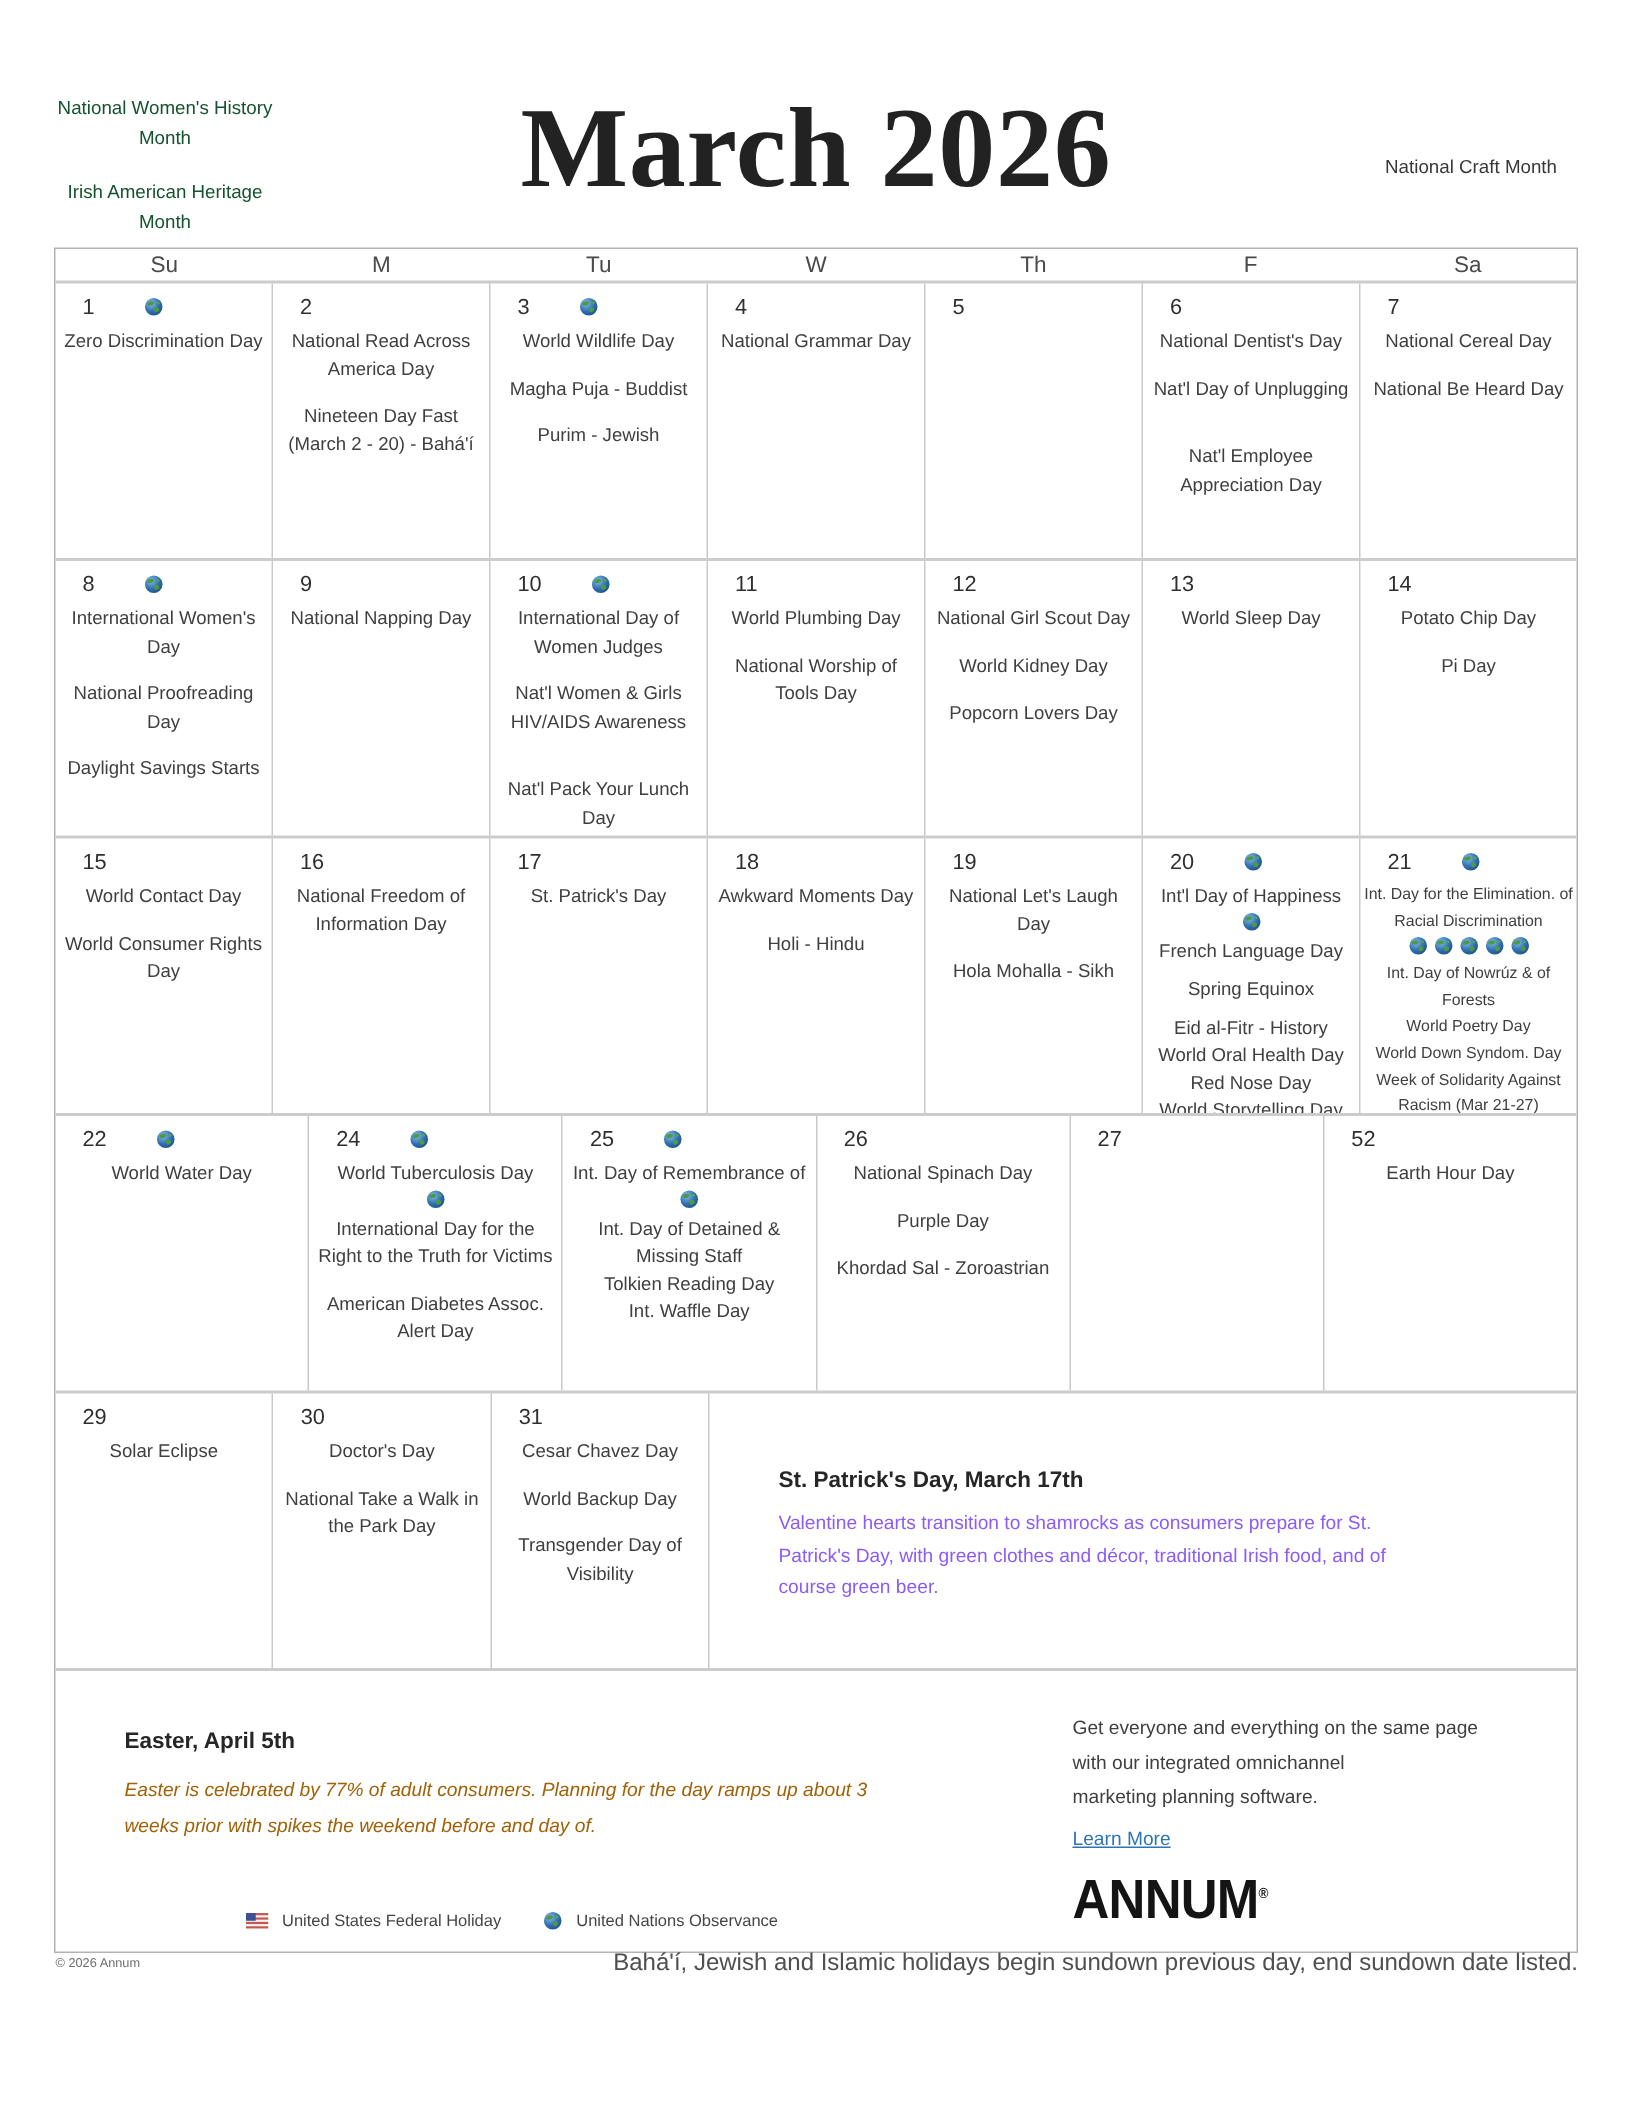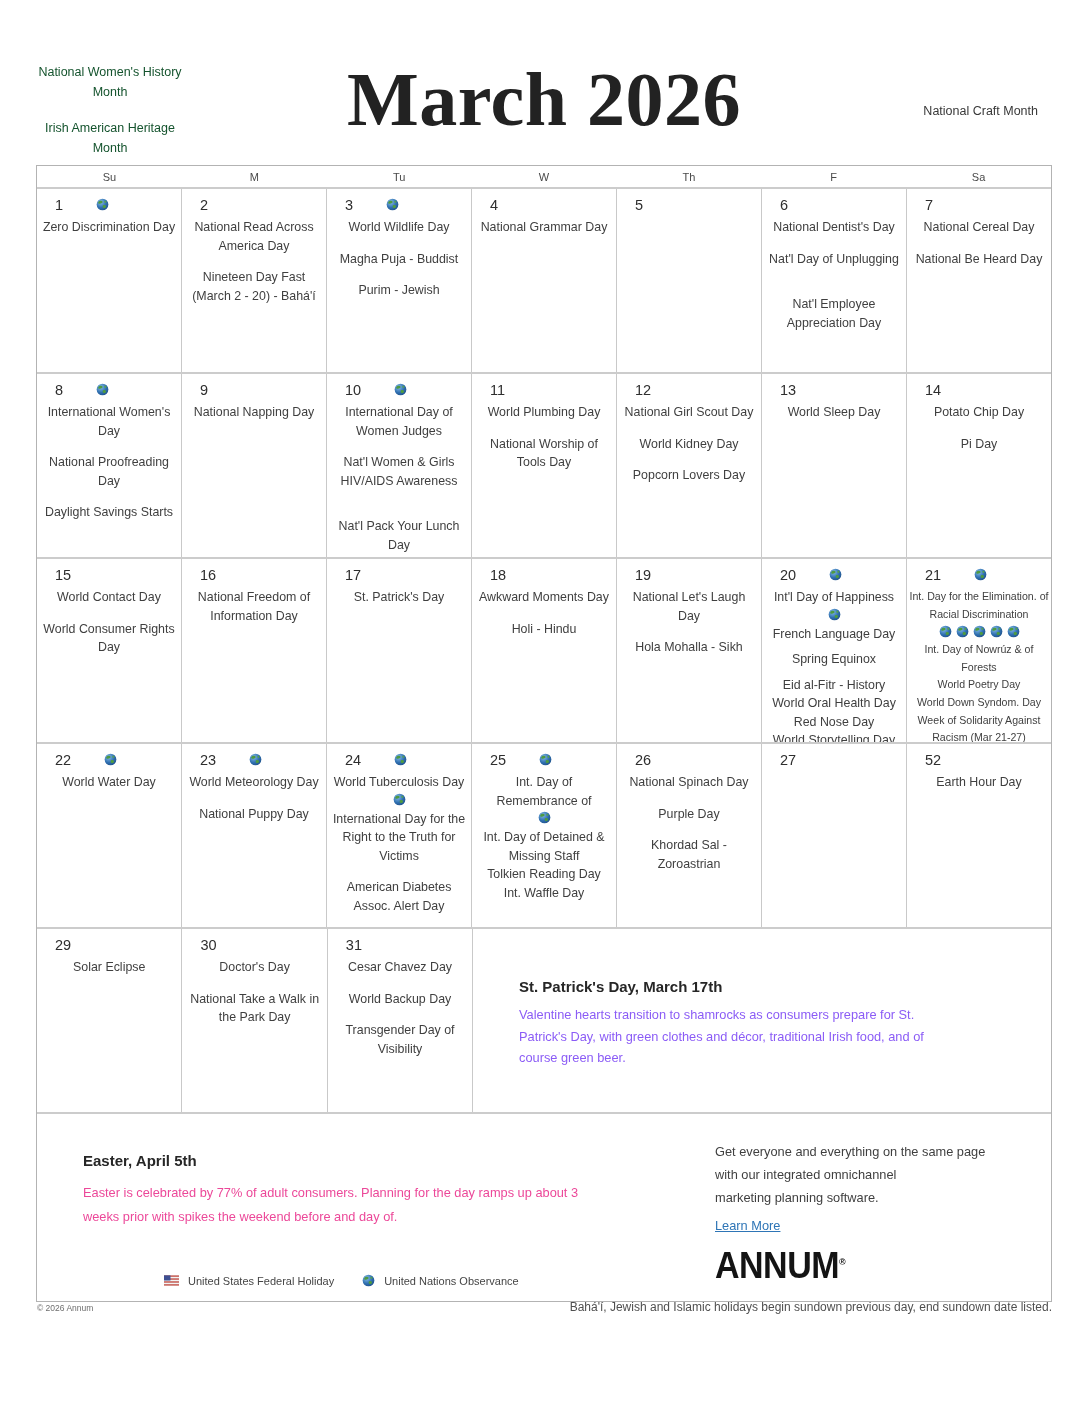--- a/index.html
+++ b/index.html
@@ -14,21 +14,21 @@
   .left-months .m2 { margin-top:16px; }
   .page-title { position:absolute; left:0; top:56px; width:100%; text-align:center;
     font-family:"Liberation Serif", serif; font-weight:700; font-size:76px;
     color:#222222; letter-spacing:0.5px; margin:0; }
   .right-month { position:absolute; right:50px; top:104px; font-size:12.5px; color:#383838; }
 
   
   .grid { position:absolute; left:36px; top:165px; width:1014px; height:1135px;
     border:1px solid #b3b3b3; box-sizing:content-box; background:#fff; }
   .weekday-row { display:flex; height:21px; align-items:center; border-bottom:2px solid #cccccc; }
-  .weekday { flex:1; text-align:center; font-size:11px; color:#4a4a4a; }
+  .weekday { flex:1; text-align:center; font-size:15px; color:#4a4a4a; }
   .week-row { display:flex; height:183px; border-bottom:2px solid #cccccc; }
   .cell { flex:1; min-width:0; border-right:1px solid #c9c9c9; box-sizing:border-box;
     padding-top:5px; overflow:hidden; }
   .cell:last-child { border-right:none; }
   .cell.merged { flex:4; border-right:none; }
   .day-line { display:flex; align-items:center; padding-left:18px; height:21px; }
   .day-num { font-size:14.5px; color:#2e2e2e; }
   .day-line .globe { margin-left:33px; }
   .events { text-align:center; padding:3px 3px 0 3px; font-size:12.4px; line-height:18.5px; color:#3f3f3f; }
   .event { margin:0 0 13px 0; }
@@ -44,36 +44,36 @@
 
   
   .callout { position:absolute; left:482px; top:812px; width:440px; }
   .callout h3 { margin:0 0 9px 0; font-size:15px; color:#262626; }
   .callout p { margin:0; font-size:12.8px; line-height:21.5px; color:#8b5cf6; }
 
   
   .bottom-box { position:relative; height:189px; }
   .easter { position:absolute; left:46px; top:38px; width:520px; }
   .easter h3 { margin:0 0 12px 0; font-size:15px; color:#262626; }
-  .easter p { margin:0; font-size:12.8px; line-height:24px; color:#ec4899; }
+  .easter p { margin:0; font-size:12.8px; line-height:24px; color:#a16207;font-style:italic; }
   .promo { position:absolute; right:0; top:26px; width:336px; 
     font-size:12.8px; line-height:23px; color:#3f3f3f; }
   .learn-more { display:inline-block; margin-top:5px; font-size:12.8px;
     color:#2e75b6; text-decoration:underline; cursor:pointer; }
   .logo { margin-top:14px; font-size:34px; font-weight:800; color:#141414;
     letter-spacing:-0.5px; transform:scaleY(1.08); }
   .logo sup { font-size:9px; font-weight:700; vertical-align:super; }
   .legend { position:absolute; left:127px; bottom:16px; display:flex; align-items:center;
     font-size:11px; color:#454545;margin-top:12px; }
   .legend .flag { width:15px; height:11px; margin-right:9px; }
   .legend .globe { margin:0 9px 0 28px; }
 
   
   .copyright { position:absolute; left:37px; top:1303px; font-size:8.5px; color:#6e6e6e; }
-  .footer-note { position:absolute; right:36px; top:1300px; font-size:12px; color:#4f4f4f; }
+  .footer-note { position:absolute; right:36px; top:1300px; font-size:16px; color:#4f4f4f; }
 
   .svg-defs { position:absolute; width:0; height:0; overflow:hidden; }
 </style>
 </head>
 <body>
 
 <svg class="svg-defs" aria-hidden="true">
   <defs>
     <radialGradient id="globeGrad" cx="35%" cy="30%" r="85%">
       <stop offset="0%" stop-color="#86bce8"></stop>
@@ -374,35 +374,20 @@
             <span class="day-num">22</span>
             <svg viewBox="0 0 20 20" class="globe">
               <circle cx="10" cy="10" r="9" fill="url(#globeGrad)"></circle>
               <path d="M3.5 6.5 C5 4, 9 3.5, 10 5.5 C11 7.5, 8 9, 6 9 C4 9, 3 8, 3.5 6.5 Z" fill="#4e9a42"></path>
               <path d="M11 11 C13 10, 15.5 11, 15.5 13 C15.5 15, 12 16.5, 11 15 C10 14, 10 12, 11 11 Z" fill="#4e9a42"></path>
               <path d="M13 4.5 C14.5 4, 16.5 5, 16 6.5 C15.5 8, 13.5 7.5, 13 6.5 Z" fill="#57a34a"></path>
             </svg>
           </div>
           <div class="events">
             <div class="event">World Water Day</div>
-          </div>
-        </div>
-        <div class="cell">
-          <div class="day-line">
-            <span class="day-num">23</span>
-            <svg viewBox="0 0 20 20" class="globe">
-              <circle cx="10" cy="10" r="9" fill="url(#globeGrad)"></circle>
-              <path d="M3.5 6.5 C5 4, 9 3.5, 10 5.5 C11 7.5, 8 9, 6 9 C4 9, 3 8, 3.5 6.5 Z" fill="#4e9a42"></path>
-              <path d="M11 11 C13 10, 15.5 11, 15.5 13 C15.5 15, 12 16.5, 11 15 C10 14, 10 12, 11 11 Z" fill="#4e9a42"></path>
-              <path d="M13 4.5 C14.5 4, 16.5 5, 16 6.5 C15.5 8, 13.5 7.5, 13 6.5 Z" fill="#57a34a"></path>
-            </svg>
-          </div>
-          <div class="events">
-            <div class="event">World Meteorology Day</div>
-            <div class="event">National Puppy Day</div>
           </div>
         </div>
         <div class="cell">
           <div class="day-line">
             <span class="day-num">24</span>
             <svg viewBox="0 0 20 20" class="globe">
               <circle cx="10" cy="10" r="9" fill="url(#globeGrad)"></circle>
               <path d="M3.5 6.5 C5 4, 9 3.5, 10 5.5 C11 7.5, 8 9, 6 9 C4 9, 3 8, 3.5 6.5 Z" fill="#4e9a42"></path>
               <path d="M11 11 C13 10, 15.5 11, 15.5 13 C15.5 15, 12 16.5, 11 15 C10 14, 10 12, 11 11 Z" fill="#4e9a42"></path>
               <path d="M13 4.5 C14.5 4, 16.5 5, 16 6.5 C15.5 8, 13.5 7.5, 13 6.5 Z" fill="#57a34a"></path>

